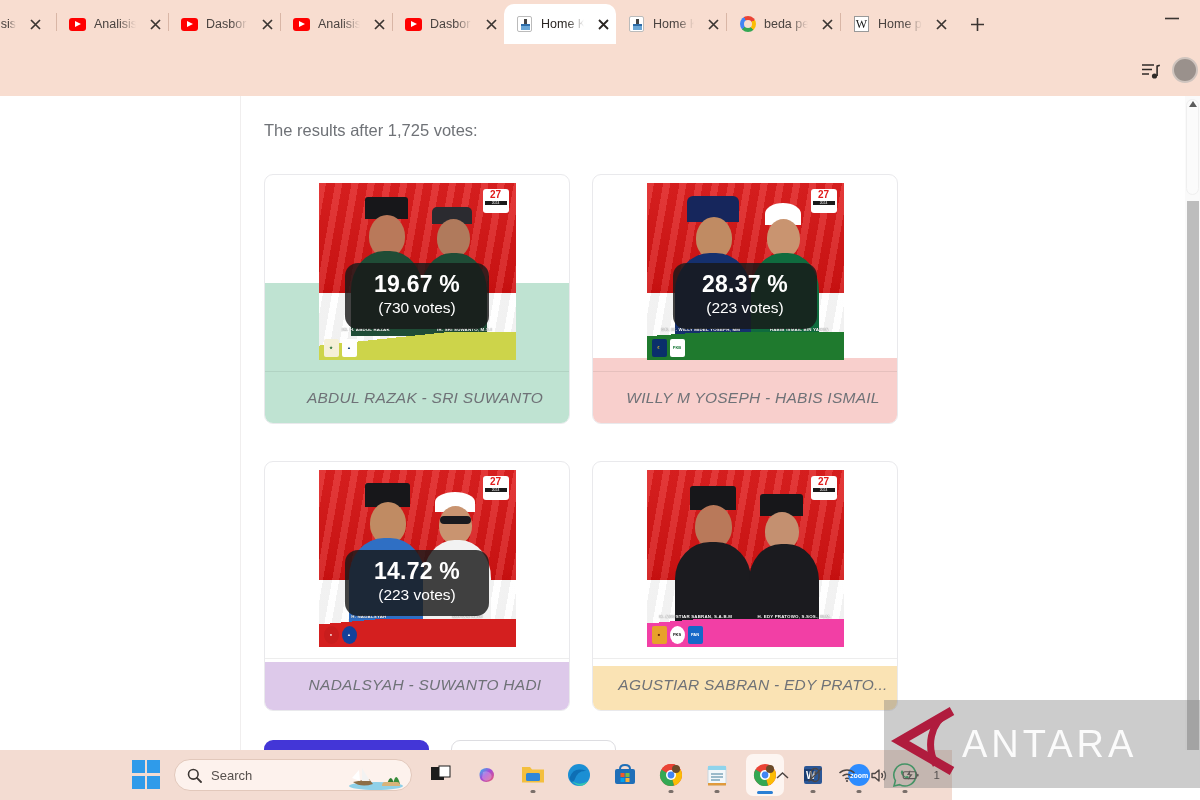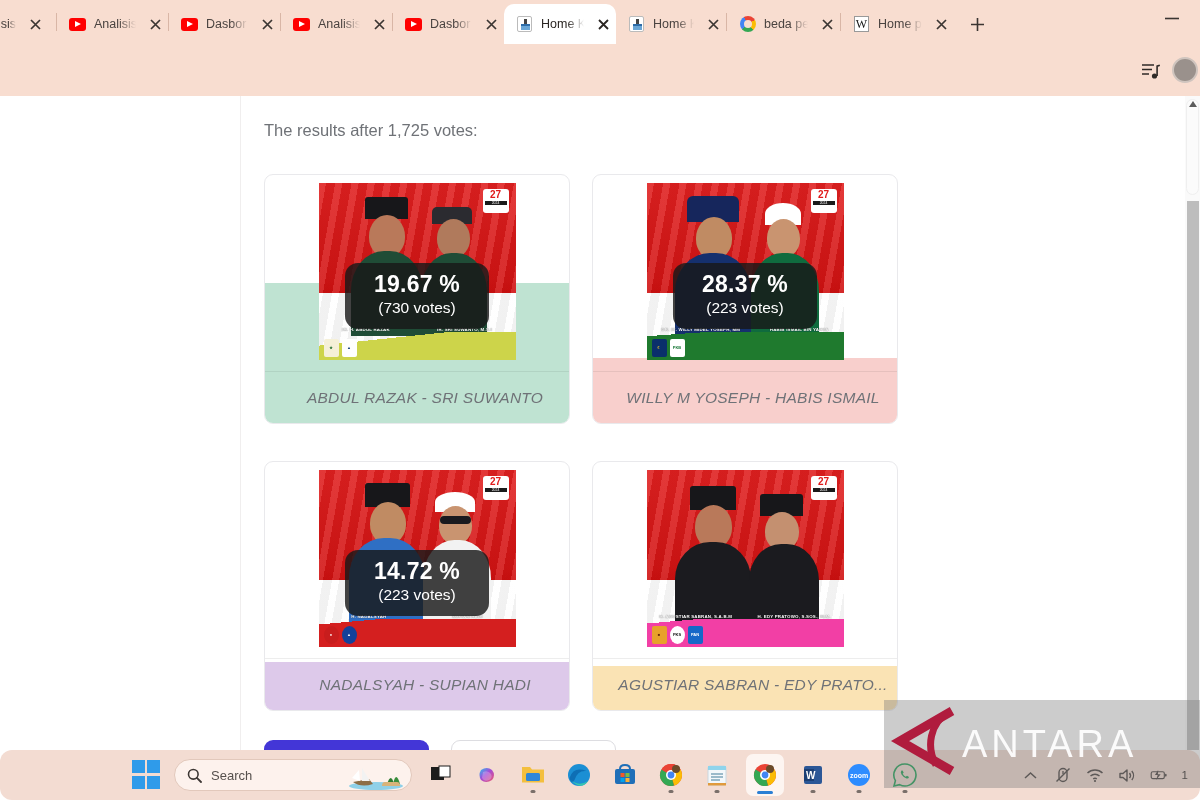--- a/index.html
+++ b/index.html
@@ -312,23 +312,22 @@
     pointer-events: none;
   }
   #antara-mark { margin-left: 6px; }
   #antara-word {
     color: rgba(255,255,255,.92); font-size: 38px; letter-spacing: 4px;
     font-weight: 300; margin-left: 4px;
   }
 
   
   #taskbar {
-    position: absolute; left: 0; top: 750px; width: 1200px; height: 50px;
+    position: absolute; left: 0; top: 750px; width: 952px; height: 50px;
     background: #f3dcd2;
-    border-radius: 12px;
   }
   #tb-center {
     position: absolute; left: 132px; top: 0; height: 50px;
     display: flex; align-items: center; gap: 12px;
   }
   #win-start { width: 30px; height: 30px; display: flex; flex-wrap: wrap; gap: 2px; }
   #win-start i { width: 13px; height: 13px; background: #2f9bea; display: block; }
   #search-pill {
     width: 238px; height: 32px; border-radius: 16px;
     background: #fdf2ed; border: 1px solid #e2c8bb;
@@ -632,21 +631,21 @@
               <span class="logo-chip" style="background:#c81d1d;color:#fff;border-radius:50%;">●</span>
               <span class="logo-chip" style="background:#13419a;color:#fff;border-radius:50%;">▲</span>
             </div>
           </div>
         </div>
         <div class="pct-badge">
           <div class="pct">14.72 %</div>
           <div class="votes">(223 votes)</div>
         </div>
         <div class="card-sep"></div>
-        <div class="card-name">NADALSYAH - SUPIAN HADI</div>
+        <div class="card-name">NADALSYAH - SUWANTO HADI</div>
       </div>
 
       <div class="poll-card">
         <div class="card-fill" style="height:44px;background:#fae3b4;"></div>
         <div class="card-img-wrap">
           <div class="poster">
             <div class="sky"></div>
               <div class="sky-stripes"></div>
             <div class="badge27">
               <b>27</b>

